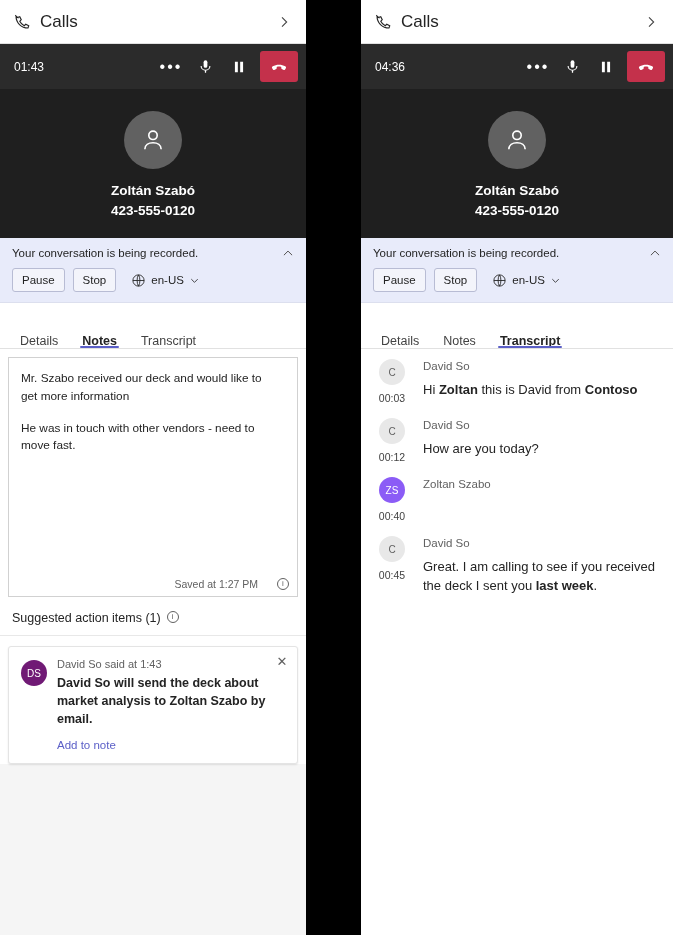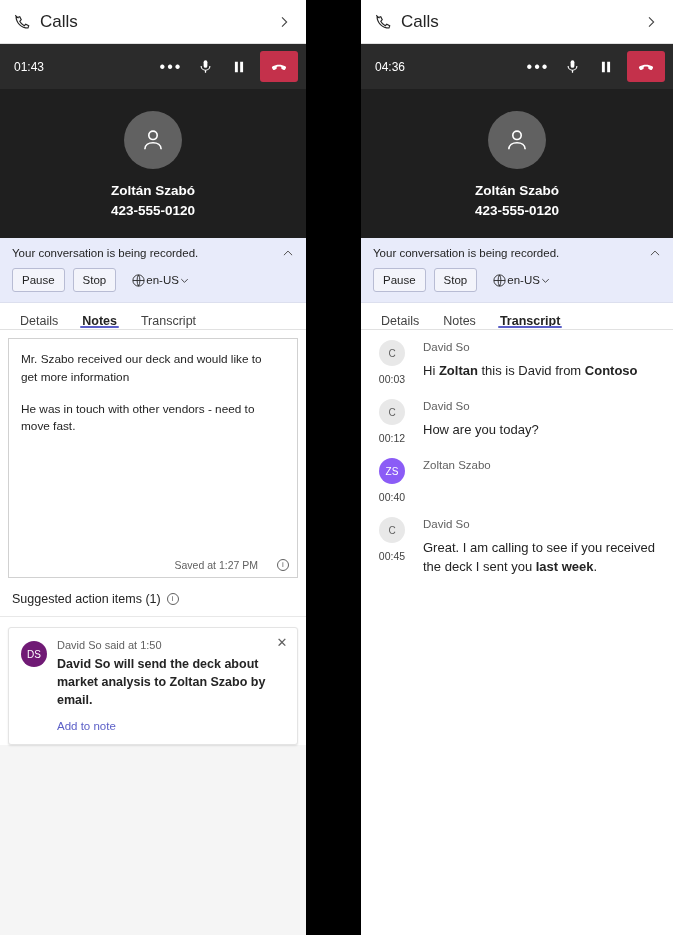--- a/index.html
+++ b/index.html
@@ -136,20 +136,21 @@
     border-radius: 3px;
     font-size: 11.5px;
     color: #242424;
     padding: 3px 9px;
     line-height: 1.4;
     font-family: "Liberation Sans", sans-serif;
   }
   .lang-sel {
     display: flex;
     align-items: center;
+    gap: 5px;
     margin-left: 6px;
     font-size: 11.5px;
     color: #242424;
     justify-content: center;
   }
   .globe { width: 16px; height: 16px; display: inline-flex; align-items:center; justify-content:center;}
   .chev-up-banner {
     position: absolute;
     right: 10px; top: 8px;
     width: 16px; height: 16px;
@@ -157,22 +158,22 @@
     display: flex; align-items: center; justify-content: center;
   }
 
   
   .tabs {
     display: flex;
     border-bottom: 1px solid #e1e1e1;
     background: #ffffff;
     padding: 0 8px;
     flex: 0 0 auto;
-    height: 27px;
-    align-items: flex-start;
+    height: 46px;
+    align-items: flex-end;
   }
   .tab {
     padding: 11px 12px 0 12px;
     font-size: 12.5px;
     color: #424242;
     position: relative;
   }
   .tab.active { color: #242424; font-weight: 700; }
   .tab.active::after {
     content: "";
@@ -216,21 +217,21 @@
     border-radius: 50%;
     font-size: 8px;
     line-height: 10px;
     text-align: center;
     color: #616161;
   }
 
   
   .sugg-header {
     display: flex;
-    align-items: center;
+    align-items: flex-start;
     gap: 6px;
     padding: 14px 12px 10px 12px;
     font-size: 12.5px;
     color: #242424;
     border-bottom: 1px solid #e8e8e8;
   }
   .card {
     margin: 10px 8px 0 8px;
     background: #ffffff;
     border: 1px solid #e4e4e4;
@@ -425,21 +426,21 @@
     </div>
 
     <div class="sugg-header">
       <span>Suggested action items (1)</span>
       <span class="info-ico">i</span>
     </div>
 
     <div class="card">
       <div class="avatar-sm">DS</div>
       <div style="flex:1;">
-        <div class="card-meta">David So said at 1:50</div>
+        <div class="card-meta">David So said at 1:43</div>
         <div class="card-body">David So will send the deck about market analysis to Zoltan Szabo by email.</div>
         <div class="card-link">Add to note</div>
       </div>
       <span class="card-close">✕</span>
     </div>
 
     <div class="filler"></div>
   </div>
 
   <div class="panel right">

